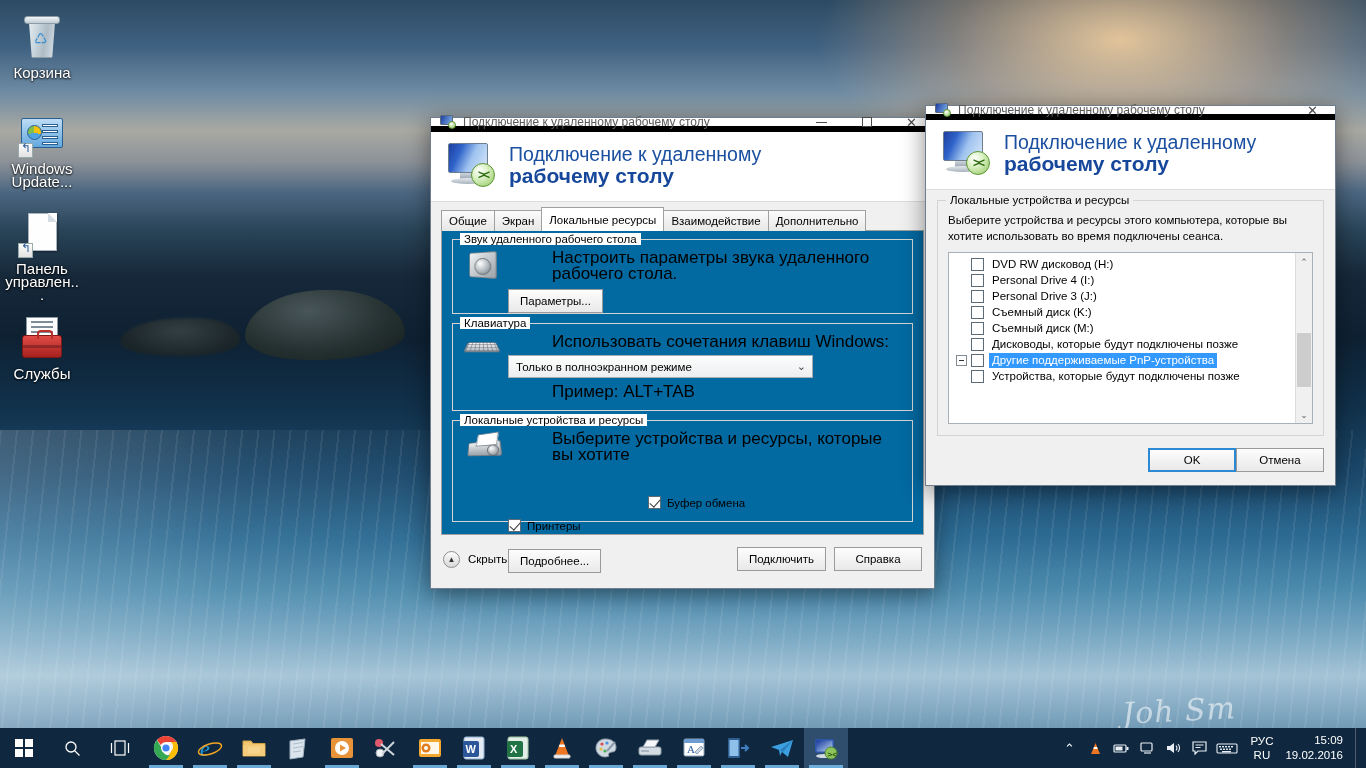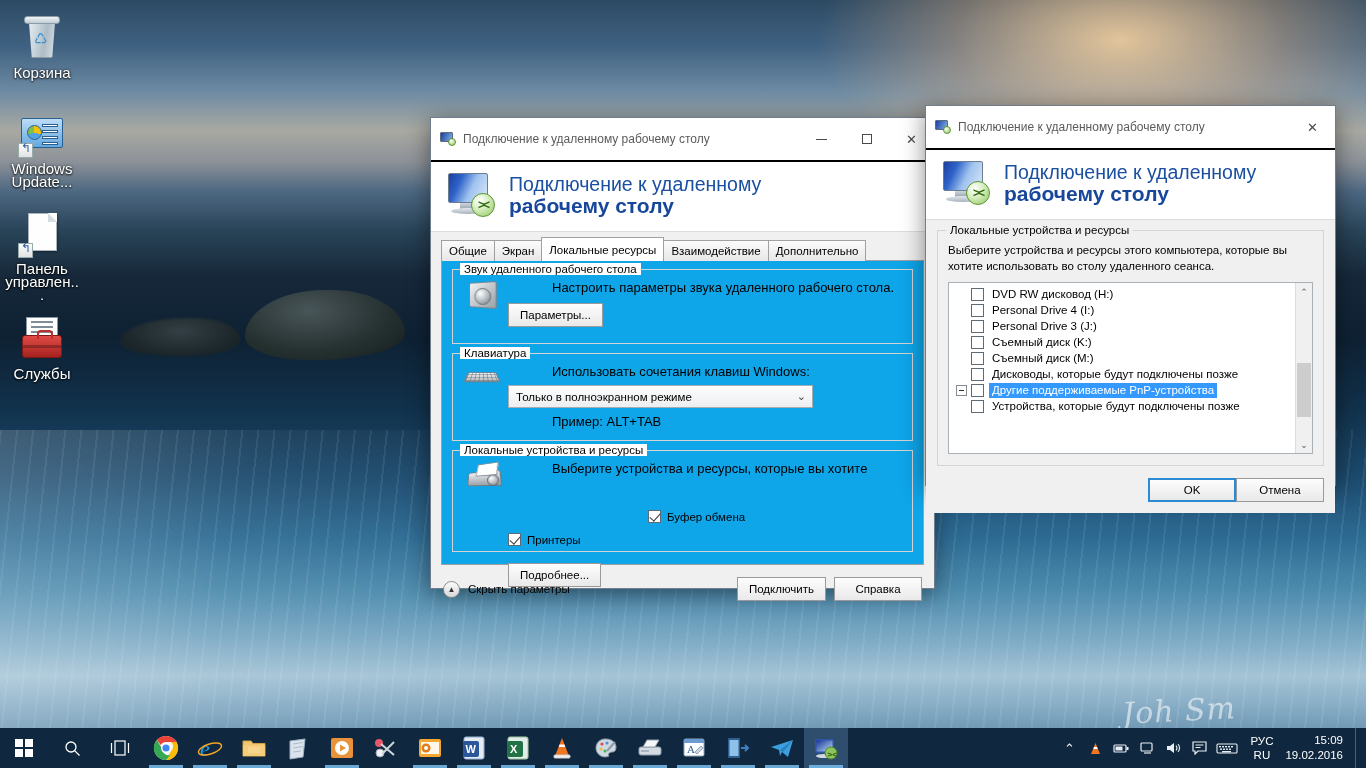--- a/index.html
+++ b/index.html
@@ -139,22 +139,22 @@
   }
 
   
   .win {
     position: absolute; background: #f0f0f0;
     border: 1px solid #6f7d8c;
     box-shadow: 0 5px 22px rgba(0,0,0,0.45);
     font-size: 12px; color: #000;
   }
   .titlebar {
-    height: 44px; background: #ffffff; display: flex; align-items: center;
-    border-bottom: 2px solid #000000;
+    height: 14px; background: #ffffff; display: flex; align-items: center;
+    border-bottom: 6px solid #000000;
   }
   .titlebar .tb-icon { width: 16px; height: 16px; margin: 0 7px 0 9px; position: relative; flex: none; }
   .titlebar .tb-text {
     font-size: 12px; color: #5b5b5b; flex: 1; white-space: nowrap; overflow: hidden;
   }
   .tb-btns { display: flex; height: 30px; }
   .tb-btn {
     width: 45px; height: 30px; display: flex; align-items: center; justify-content: center;
     color: #4a4a4a; font-size: 13px; cursor: default;
   }
@@ -199,34 +199,34 @@
     padding: 3px 7px 3px; font-size: 11.5px; color: #000;
     border: 1px solid #a0a0a0; border-bottom: none;
     background: linear-gradient(#fbfbfb,#e7e7e7);
     margin-right: -1px; cursor: default; line-height: 14px;
   }
   .tab.active {
     background: #fff; padding-top: 5px; padding-bottom: 4px;
     position: relative; z-index: 3; font-size: 11.5px;
   }
   .tabpanel {
-    background: #0ea5e9; border: 1px solid #a0a0a0; margin: 0 10px;
+    background: #0369a1; border: 1px solid #a0a0a0; margin: 0 10px;
     height: 305px; position: relative; top: -1px; padding: 8px 10px 0;
   }
 
   
   .gbox { border: 1px solid #d4d4d4; margin-bottom: 9px; padding: 8px 9px 9px; position: relative; }
   .gbox > .legend {
     position: absolute; top: -7px; left: 7px; background: #fff; padding: 0 4px;
     font-size: 11.5px; color: #000;
   }
   .gb-row { display: flex; }
   .gb-ico { width: 46px; flex: none; position: relative; }
   .gb-body { flex: 1; padding-top: 2px; }
-  .gb-body p { font-size: 13px; line-height: 16px; padding-left: 44px; }
+  .gb-body p { font-size: 17px; line-height: 16px; padding-left: 44px; }
 
   
   .ico-speaker {
     position: absolute; left: 6px; top: 4px; width: 28px; height: 26px;
     background: linear-gradient(135deg,#f2f4f5 0%,#c9ced2 45%,#9aa2a8 100%);
     border: 1px solid #7e868d; border-radius: 2px;
     transform: perspective(40px) rotateY(-12deg);
   }
   .ico-speaker::after {
     content:""; position:absolute; left:5px; top:5px; width: 15px; height: 15px;
@@ -540,21 +540,21 @@
       <div class="rdp-title">
         <div class="l1">Подключение к удаленному</div>
         <div class="l2">рабочему столу</div>
       </div>
     </div>
 
     <div class="dlg-body">
       <div class="gbox2">
         <div class="legend">Локальные устройства и ресурсы</div>
         <p style="font-size:11.5px;line-height:16px;margin-top:2px;">Выберите устройства и ресурсы этого компьютера, которые вы</p>
-        <p style="font-size:11.5px;line-height:16px;">хотите использовать во столу удаленного сеанса.</p>
+        <p style="font-size:11.5px;line-height:16px;">хотите использовать во время подключены сеанса.</p>
 
         <div class="treeview">
           <div class="tree-items">
 
             <div class="tnode">
               <span class="indent"></span>
                 <span class="tbox"></span>
               <span class="tlabel">DVD RW дисковод (H:)</span>
             </div>
             <div class="tnode">

